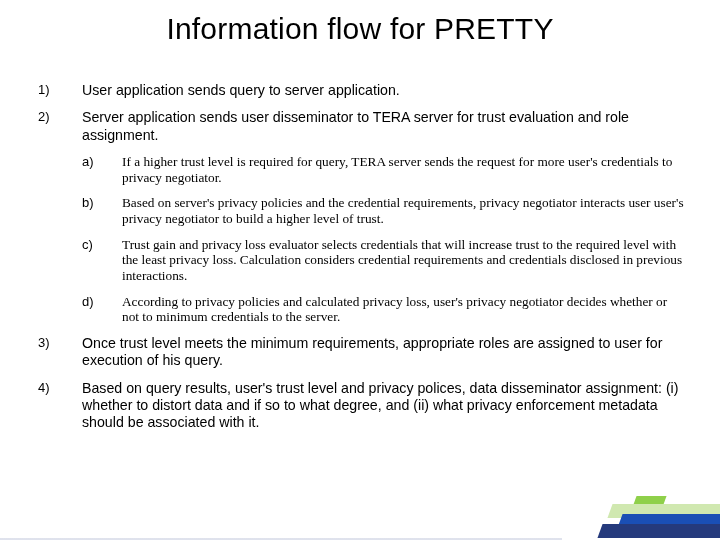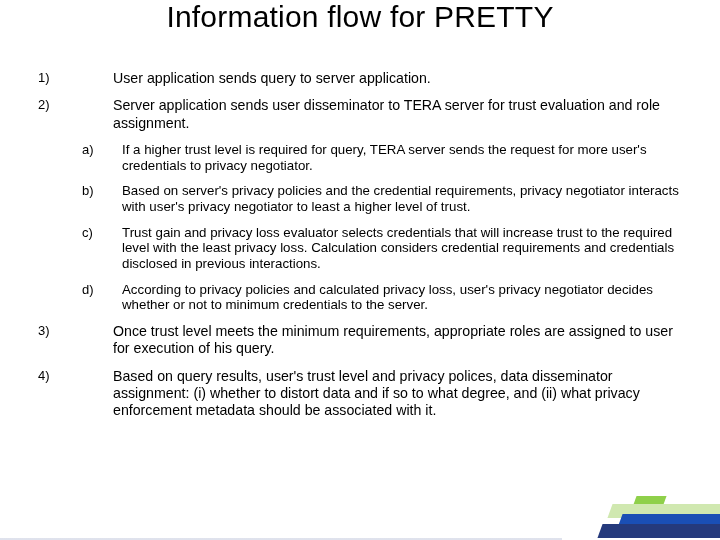--- a/index.html
+++ b/index.html
@@ -7,51 +7,52 @@
     width:720px;height:540px;
     background:#ffffff;
     font-family:Arial,Helvetica,sans-serif;
     color:#000;
     position:relative;
     overflow:hidden;
   }
   .title{
     font-size:30px;
     text-align:center;
+    padding-top:12px;
     letter-spacing:0.2px;
   }
   .content{
     padding:36px 34px 0 38px;
     font-size:14.2px;
     line-height:1.22;
   }
   .row{
     display:flex;
     margin-bottom:10px;
   }
   .marker{
     flex:0 0 44px;
     font-size:13px;
   }
   .body{
     flex:1;
-    margin-left:31px;
   }
   .sub{
     display:flex;
     margin:0 0 10px 44px;
   }
   .submarker{
     flex:0 0 40px;
     font-size:13px;
   }
   .subbody{
     flex:1;
     font-size:13.3px;
     line-height:1.18;
+    font-family:Liberation Serif, serif;
   }
   
   .footer{
     position:absolute;
     right:0;
     bottom:0;
     width:140px;
     height:56px;
     pointer-events:none;
   }
@@ -87,21 +88,21 @@
     <div class="marker">2)</div>
     <div class="body">Server application sends user disseminator to TERA server for trust evaluation and role assignment.</div>
   </div>
 
   <div class="sub">
     <div class="submarker">a)</div>
     <div class="subbody">If a higher trust level is required for query, TERA server sends the request for more user's credentials to privacy negotiator.</div>
   </div>
   <div class="sub">
     <div class="submarker">b)</div>
-    <div class="subbody">Based on server's privacy policies and the credential requirements, privacy negotiator interacts with user's privacy negotiator to least a higher level of trust.</div>
+    <div class="subbody">Based on server's privacy policies and the credential requirements, privacy negotiator interacts user user's privacy negotiator to build a higher level of trust.</div>
   </div>
   <div class="sub">
     <div class="submarker">c)</div>
     <div class="subbody">Trust gain and privacy loss evaluator selects credentials that will increase trust to the required level with the least privacy loss. Calculation considers credential requirements and credentials disclosed in previous interactions.</div>
   </div>
   <div class="sub">
     <div class="submarker">d)</div>
     <div class="subbody">According to privacy policies and calculated privacy loss, user's privacy negotiator decides whether or not to minimum credentials to the server.</div>
   </div>
 

